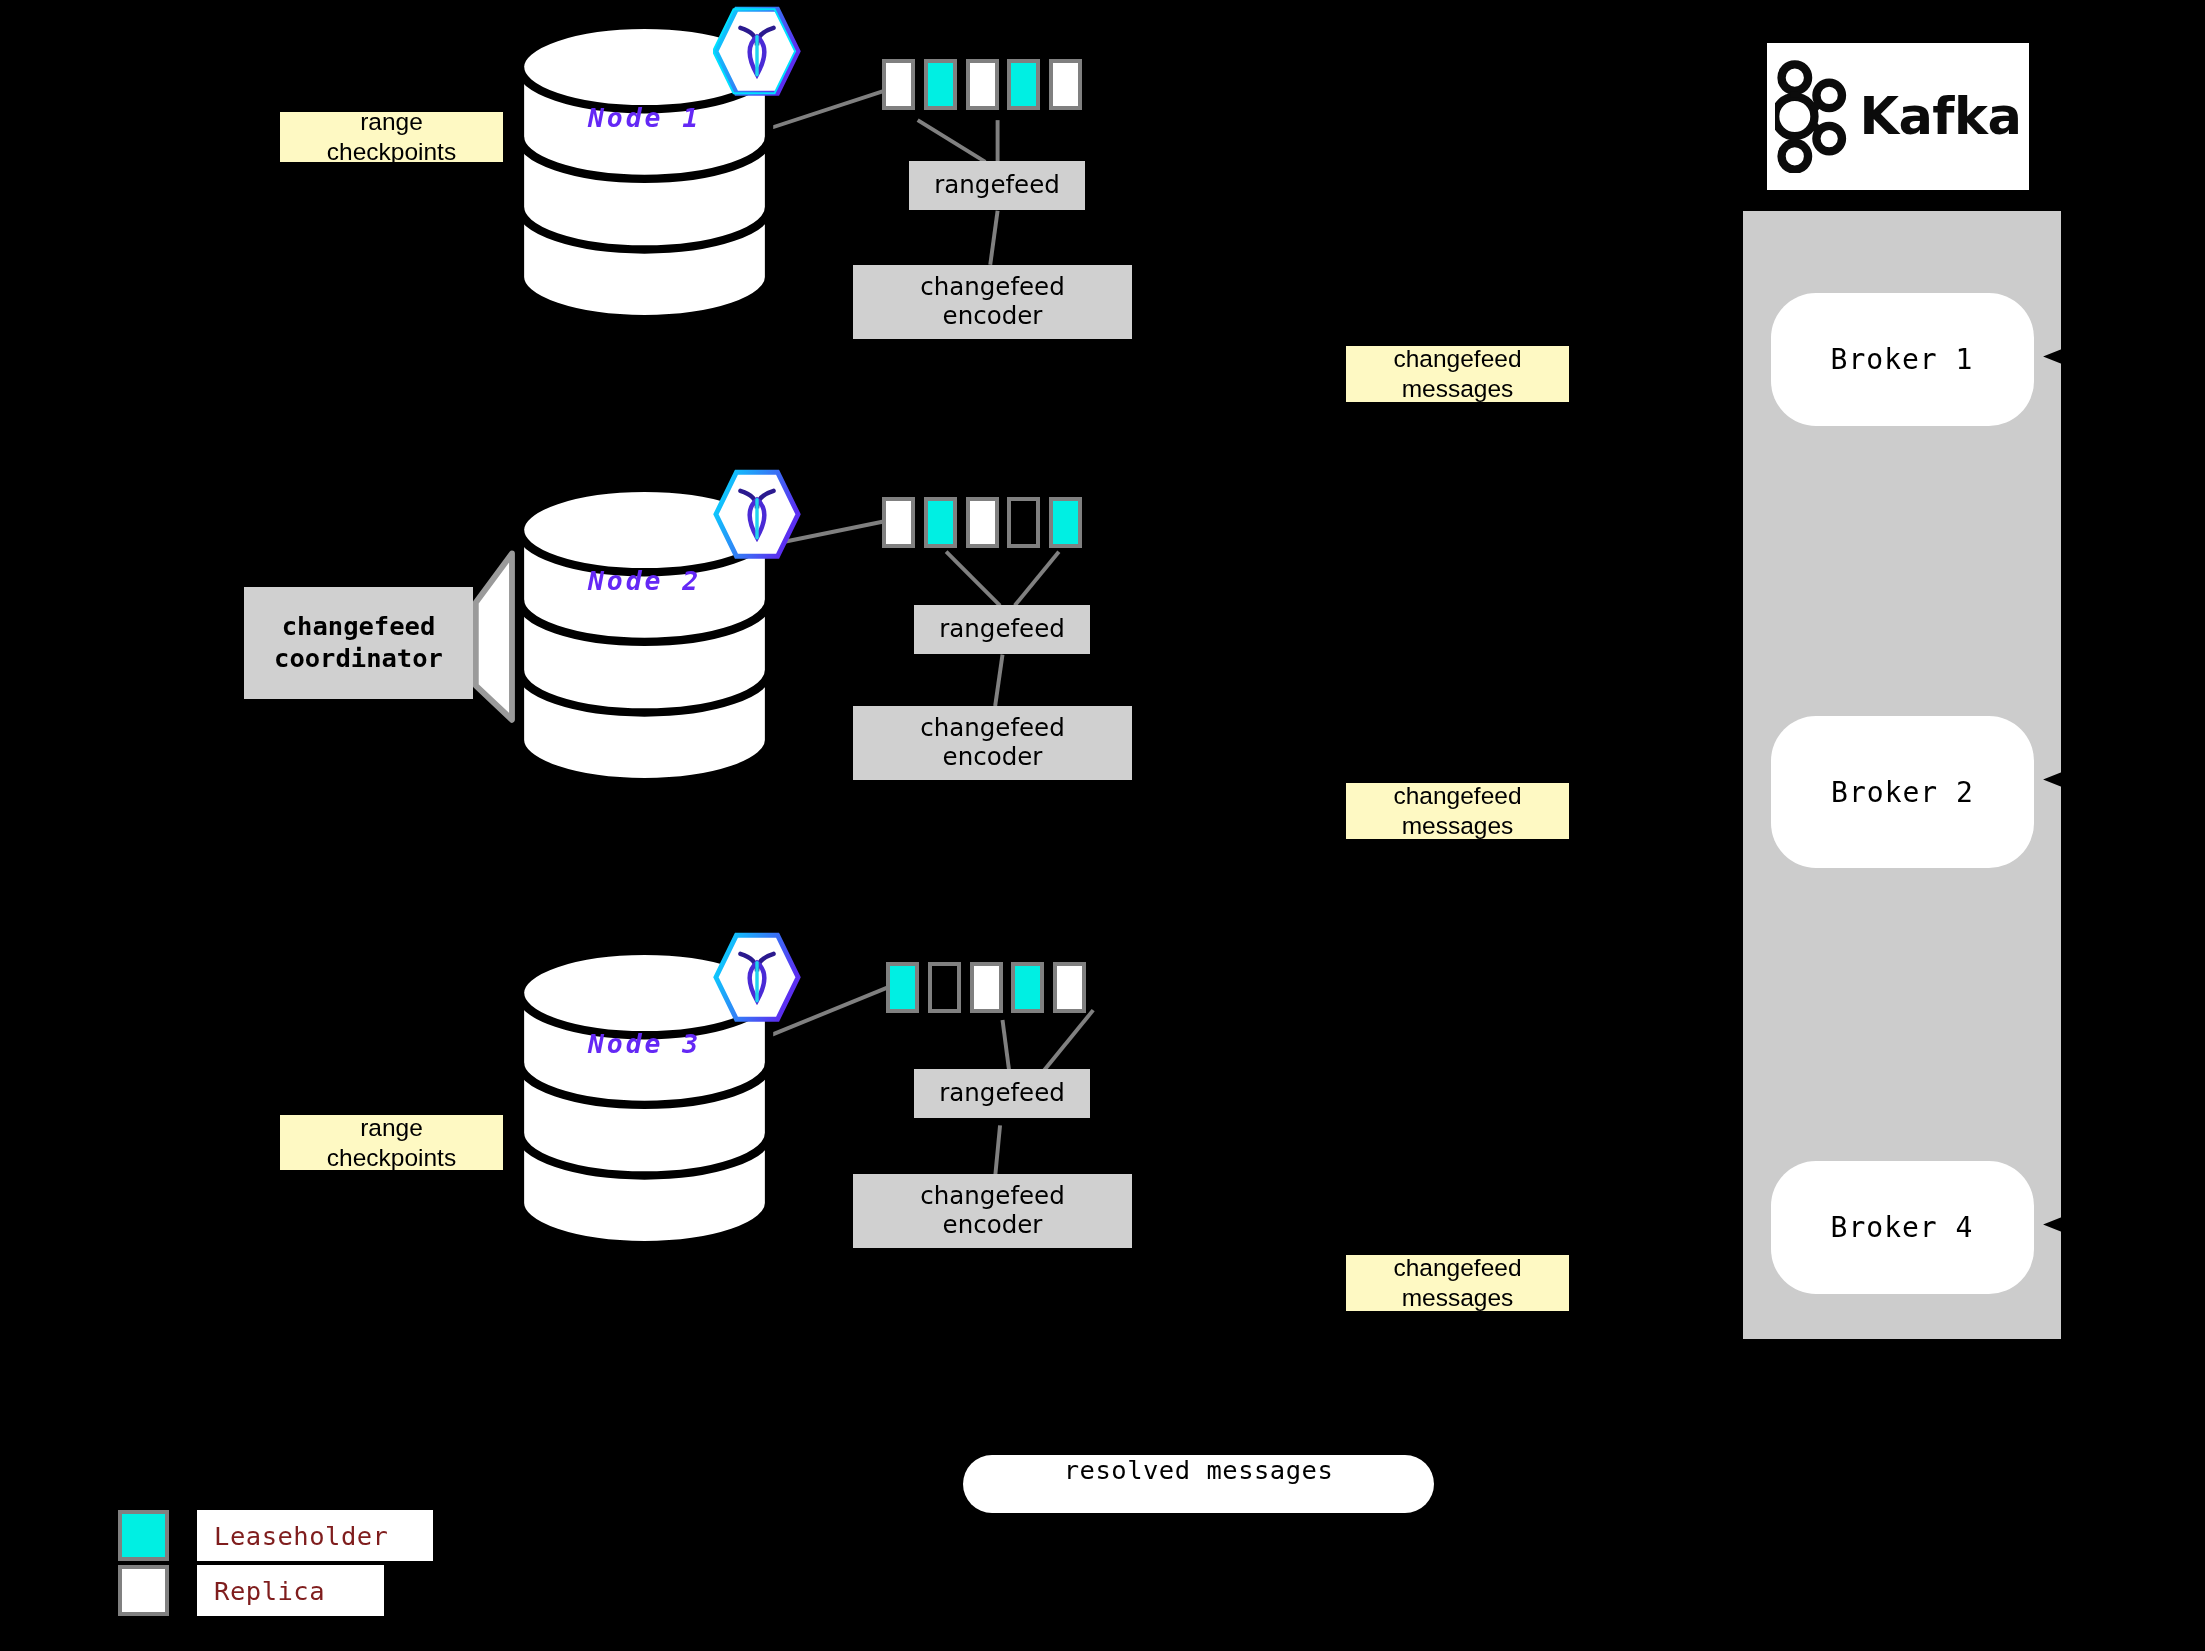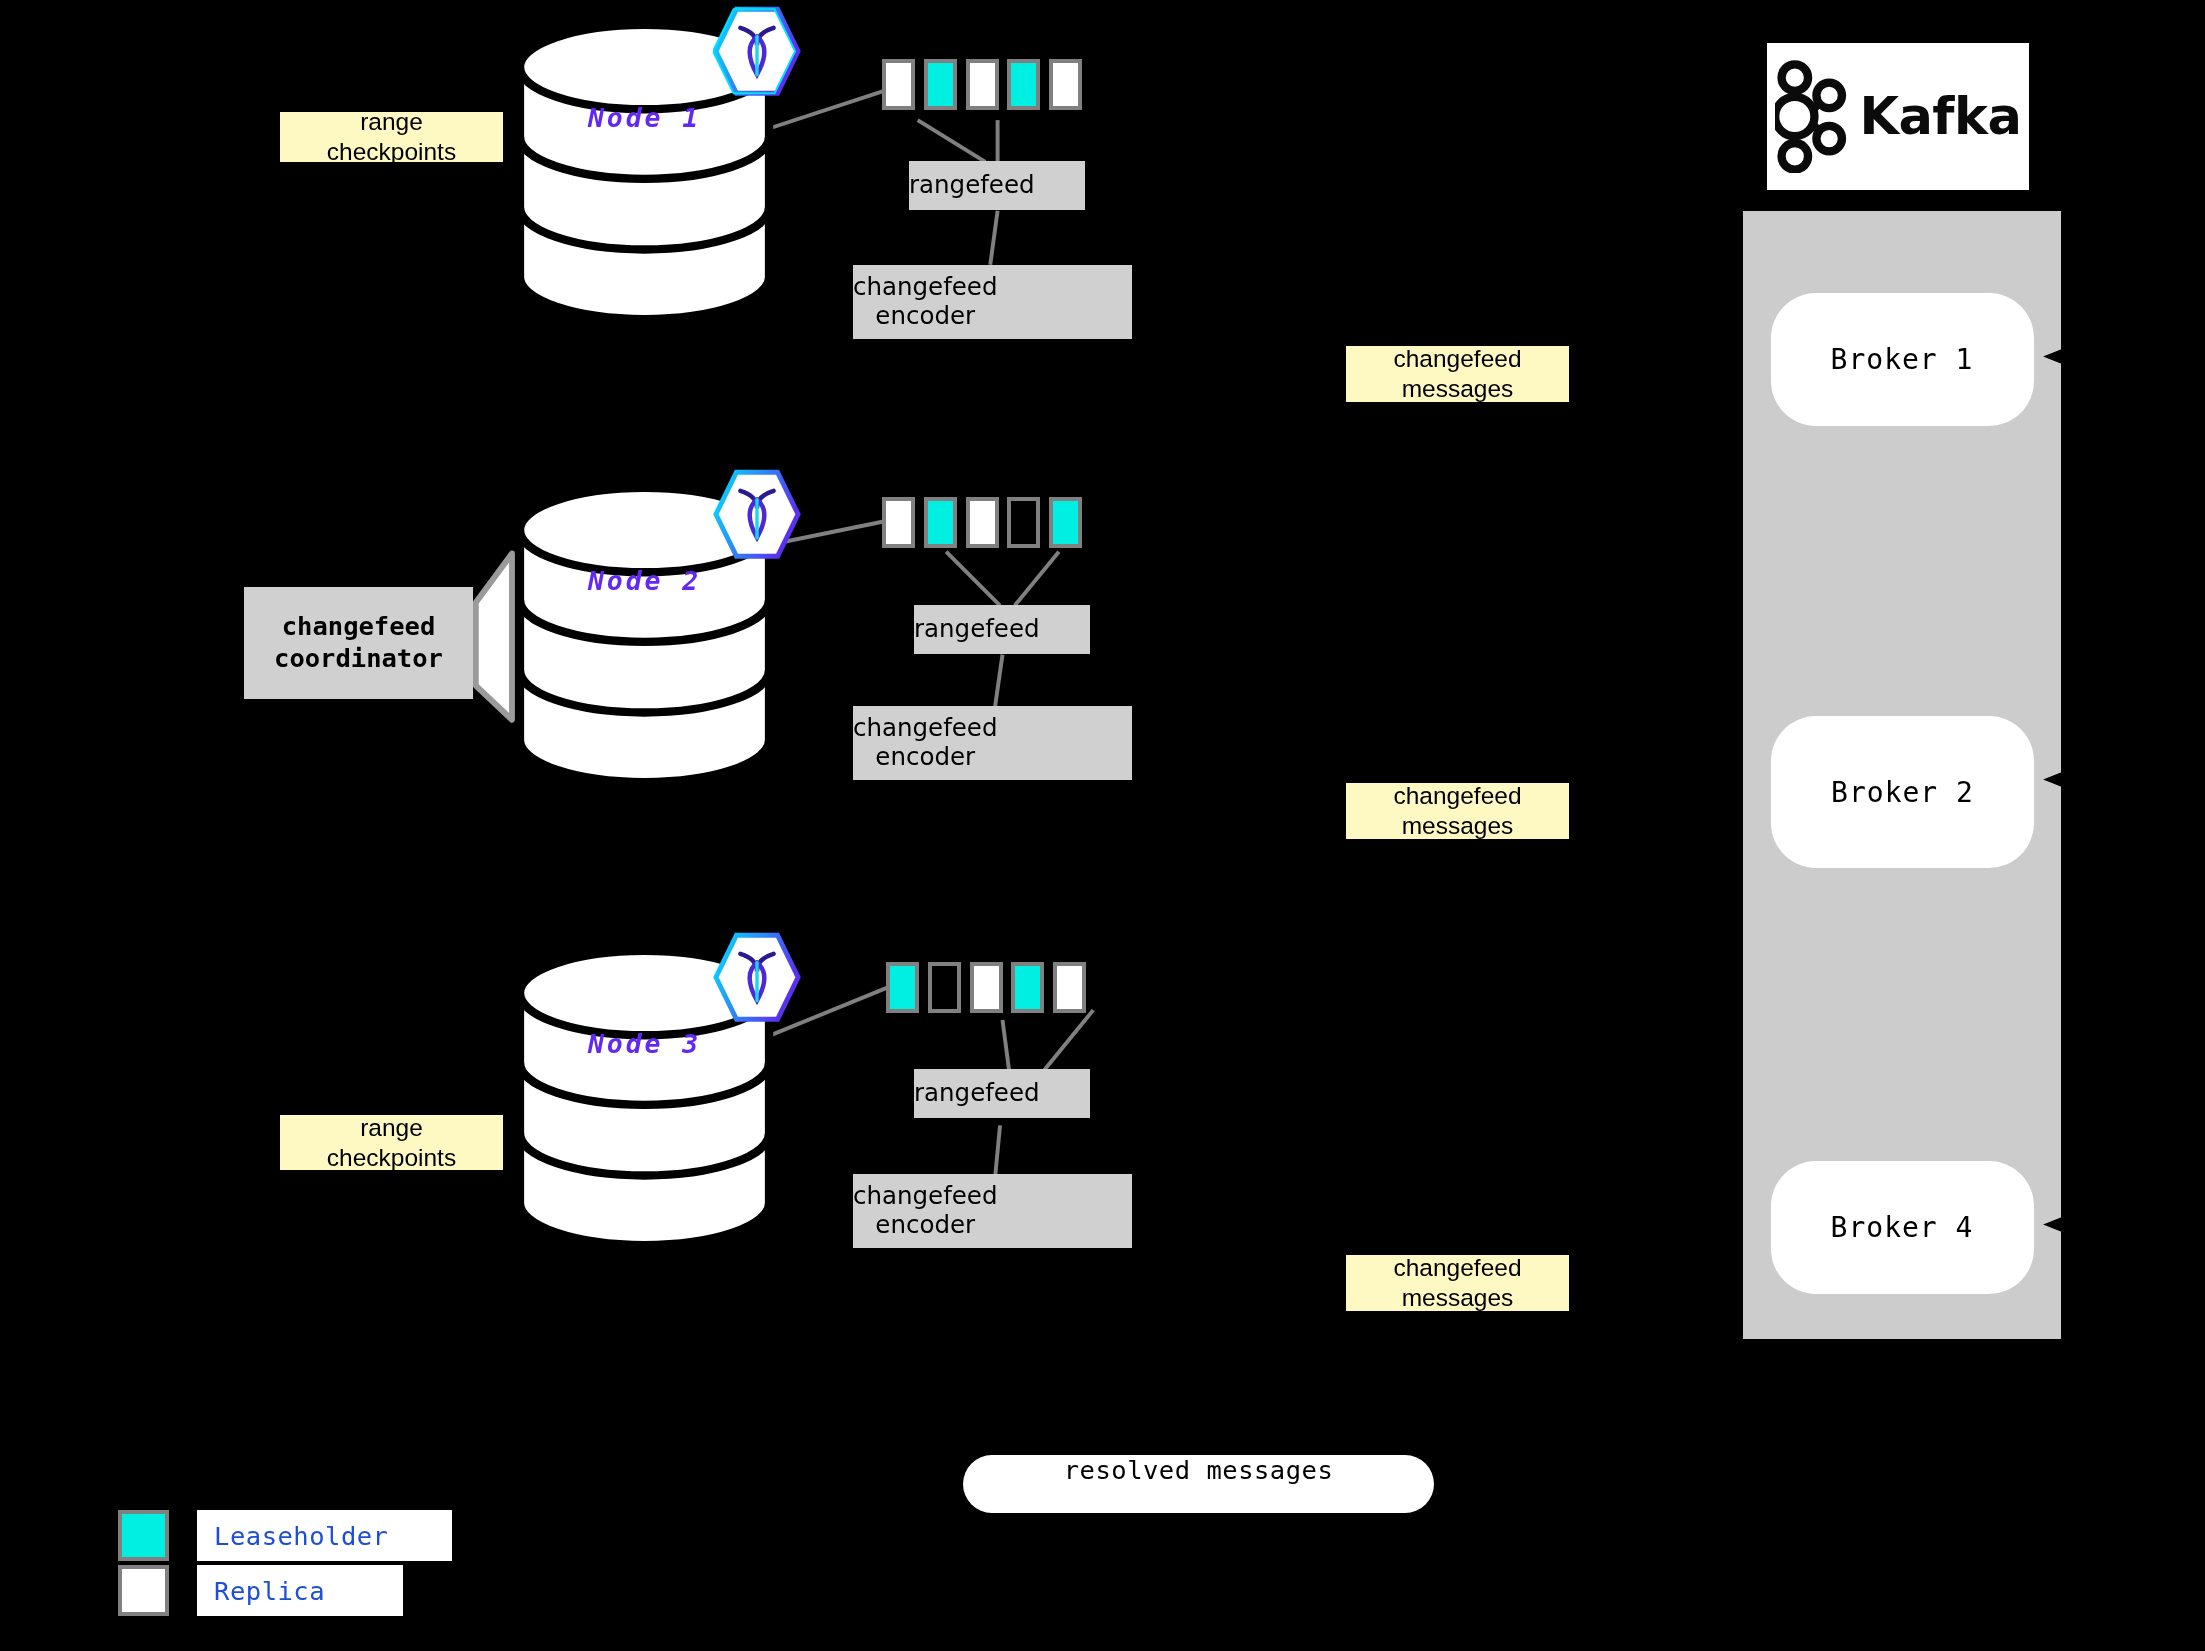--- a/index.html
+++ b/index.html
@@ -21,21 +21,21 @@
 
   
   .ranges{position:absolute;display:flex;gap:8.8px;}
   .range-cell{width:33px;height:51px;border:4.4px solid #808080;box-sizing:border-box;}
   .range-leaseholder{background:#00efe3;}
   .range-replica{background:#ffffff;}
   .range-empty{background:transparent;}
 
   
   .gbox{position:absolute;background:#d0d0d0;color:#000;
-        display:flex;align-items:center;justify-content:flex-start;
+        display:flex;align-items:center;justify-content:center;
         text-align:center;font-family:"DejaVu Sans", sans-serif;
         font-size:24.5px;line-height:1.18;}
 
   
   .wlabel{position:absolute;background:#fef9c3;color:#000;
           display:flex;align-items:center;justify-content:center;
           text-align:center;font-family:Liberation Sans, sans-serif;
           font-size:24.5px;line-height:1.22;overflow:visible;}
   .wlabel span{display:block;white-space:pre;}
 
@@ -61,22 +61,22 @@
   
   .pill{position:absolute;background:#ffffff;border-radius:490px;
         display:flex;align-items:flex-start;justify-content:center;
         font-family:"DejaVu Sans Mono", monospace;font-size:25.5px;color:#000;
         letter-spacing:0.5px;}
 
   
   .legend{position:absolute;}
   .legend-row{position:absolute;display:flex;align-items:center;}
   .legend-swatch{width:51px;height:51px;border:4.4px solid #808080;box-sizing:border-box;}
-  .legend-text{background:#ffffff;color:#1d4ed8;height:51px;display:flex;
-               align-items:center;padding-left:17.6px;padding-right:22px;
+  .legend-text{background:#ffffff;color:#7f1d1d;height:51px;display:flex;
+               align-items:center;padding-left:17.6px;padding-right:3px;
                font-family:"DejaVu Sans Mono", monospace;font-size:25.5px;letter-spacing:0.5px;}
 
   
   .links{position:absolute;left:0;top:0;width:2205px;height:1652px;pointer-events:none;}
 </style>
 </head>
 <body>
 
 <div class="stage">
 

